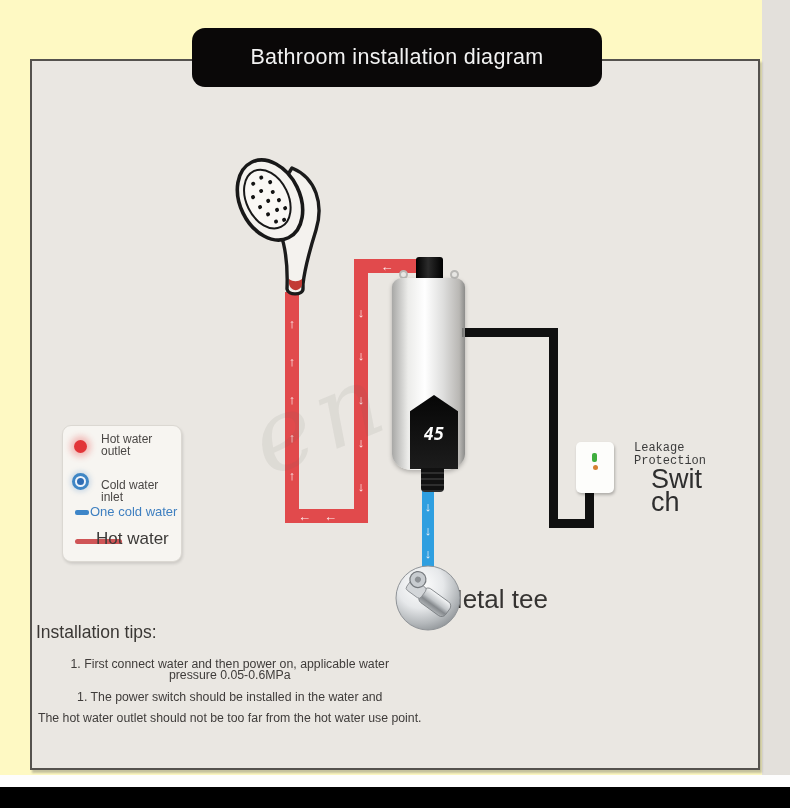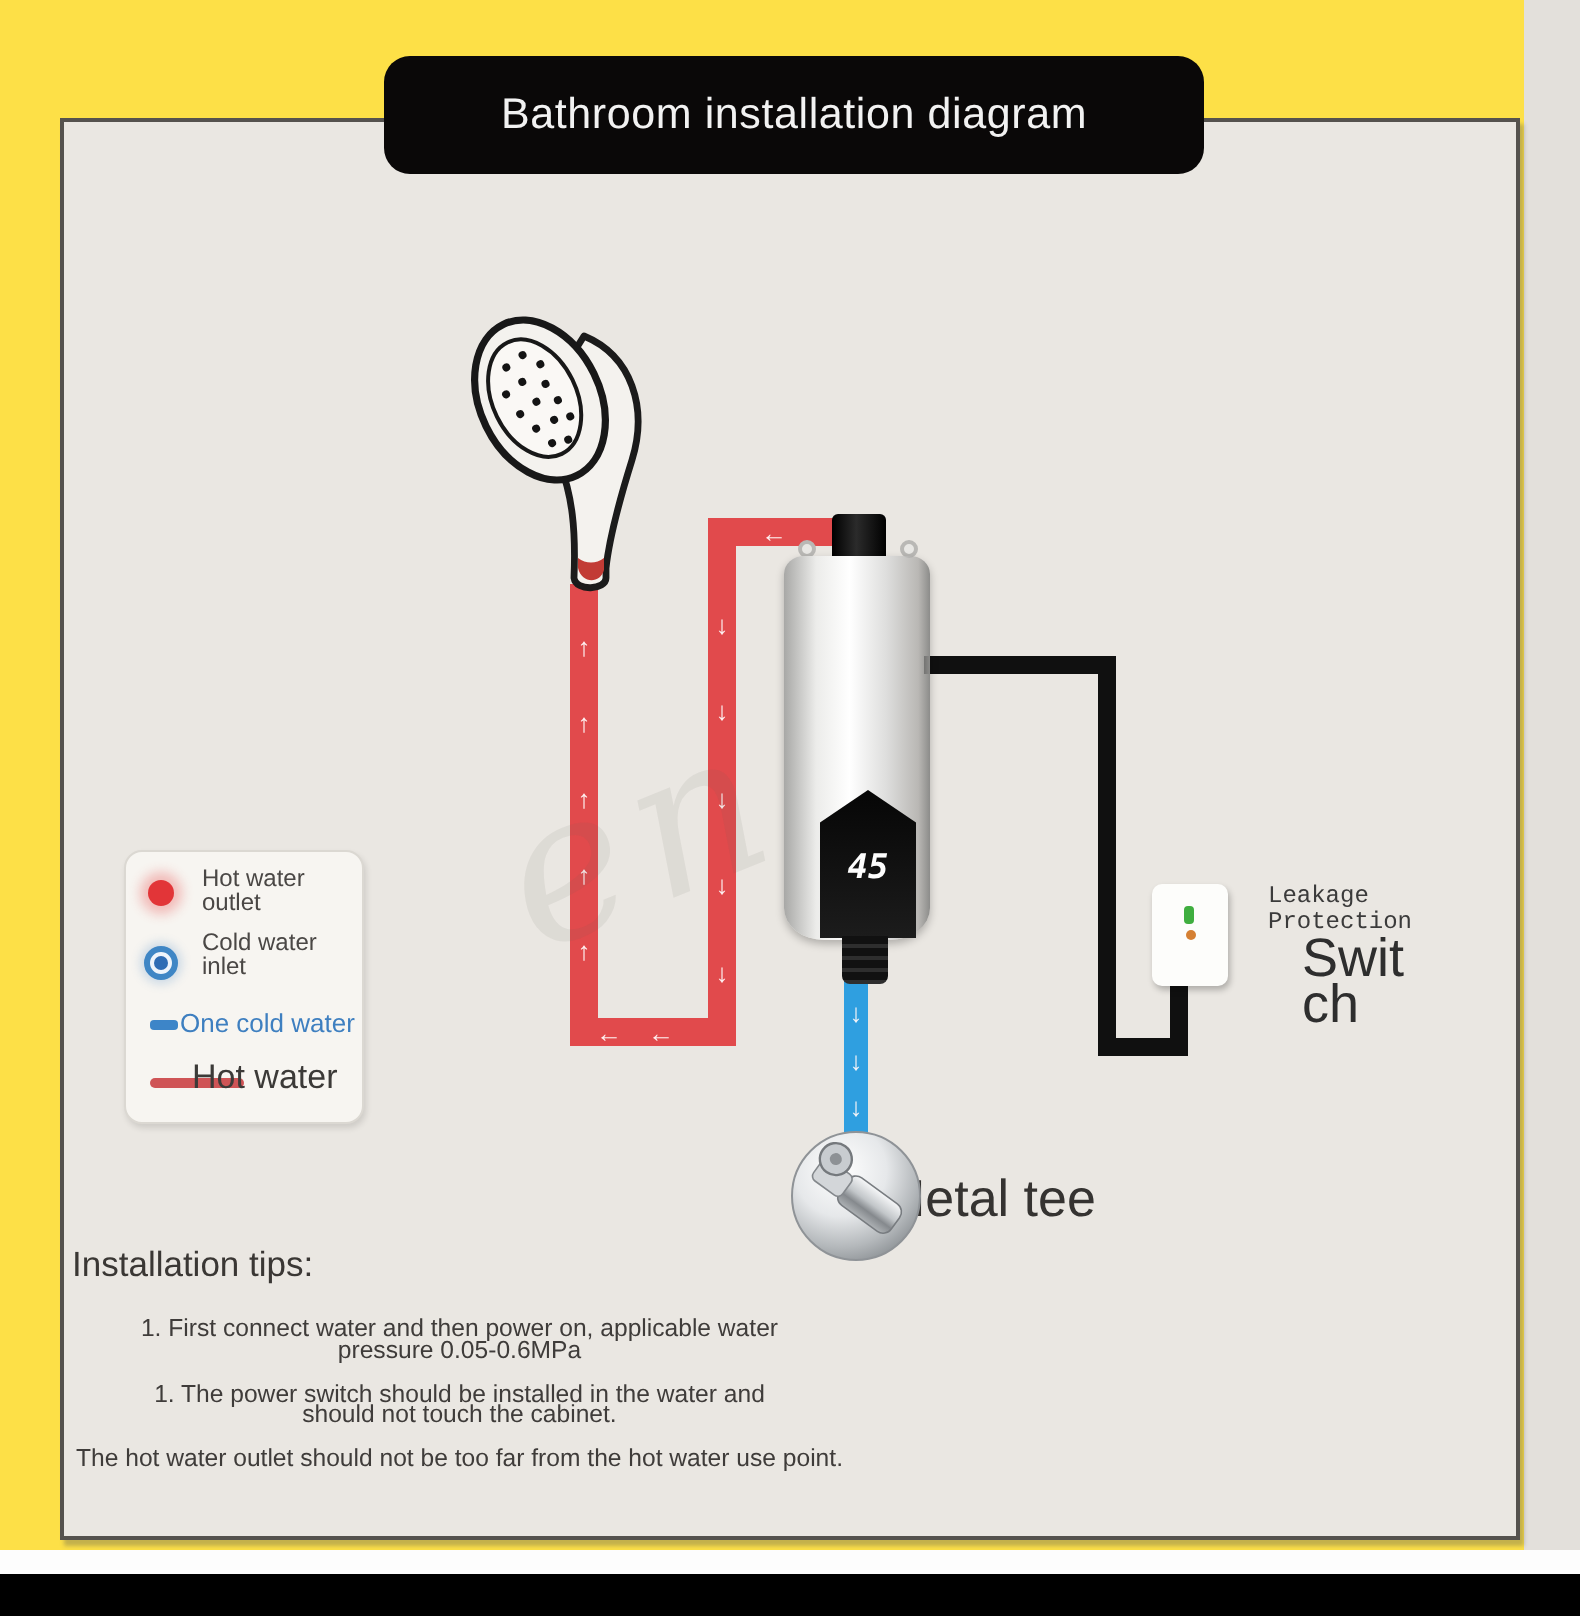--- a/index.html
+++ b/index.html
@@ -1,19 +1,19 @@
 <!DOCTYPE html>
 <html><head>
 <meta charset="utf-8">
 <style>
   * { margin:0; padding:0; box-sizing:border-box; }
   html,body { width:790px; height:808px; }
   body { font-family:"Liberation Sans", sans-serif; background:#e3e0db; position:relative; overflow:hidden; }
 
-  .page { position:absolute; left:0; top:0; width:762px; height:808px; background:#fde047; }
+  .page { position:absolute; left:0; top:0; width:762px; height:808px; background:#fef9c3; }
 
   .frame { position:absolute; left:30px; top:59px; width:730px; height:711px;
            border:2px solid #55524e; background:#eae7e2;
            box-shadow:2px 3px 2px rgba(90,88,85,.35); }
 
   .title-bar { position:absolute; left:192px; top:28px; width:410px; height:59px;
                background:#0a0808; border-radius:13px; display:flex; align-items:center; justify-content:center;
                z-index:30; }
   .title-bar span { color:#f2f2f2; font-size:21.5px; letter-spacing:.3px; }
 
@@ -212,41 +212,40 @@
   <div class="legend-wrap">
     <div class="legend dot-red" style="background:none;border:none;box-shadow:none;"></div>
     <div style="position:absolute;left:74px;top:440px;width:13px;height:13px;border-radius:50%;background:#e23538;box-shadow:0 0 6px 4px rgba(231,70,70,.33);z-index:6;"></div>
     <div class="legend-item-text" style="left:101px;top:434px;">
       <div>Hot water</div>
       <div>outlet</div>
     </div>
     <div style="position:absolute;left:72px;top:473px;width:17px;height:17px;border-radius:50%;border:3px solid #3f86c5;background:#eef4fb;box-shadow:0 0 5px 2px rgba(80,140,200,.25);z-index:6;">
       <div style="position:absolute;left:2px;top:2px;width:7px;height:7px;border-radius:50%;background:#2e6cb4;"></div>
     </div>
-    <div class="legend-item-text" style="left:101px;top:466px;">
+    <div class="legend-item-text" style="left:101px;top:480px;">
       <div>Cold water</div>
       <div>inlet</div>
     </div>
     <div style="position:absolute;left:75px;top:510px;width:14px;height:5px;background:#3d85c8;border-radius:2px;z-index:6;"></div>
     <div class="lbl-coldline">One cold water</div>
     <div style="position:absolute;left:75px;top:539px;width:47px;height:5px;background:#cf5456;border-radius:3px;z-index:6;"></div>
     <div class="lbl-hotline">Hot water</div>
   </div>
 
   <div class="watermark">en</div>
 
   <div class="tips-heading">Installation tips:</div>
   <div class="tips">
     <div class="tip">
       <div>1. First connect water and then power on, applicable water</div>
       <div>pressure 0.05-0.6MPa</div>
     </div>
     <div class="tip">
       <div>1. The power switch should be installed in the water and</div>
-      <div>should not touch the cabinet.</div>
     </div>
     <div class="tip">
       <div>The hot water outlet should not be too far from the hot water use point.</div>
     </div>
   </div>
 
   <div class="strip-white"></div>
   <div class="bar-black"></div>
 
 </div>

